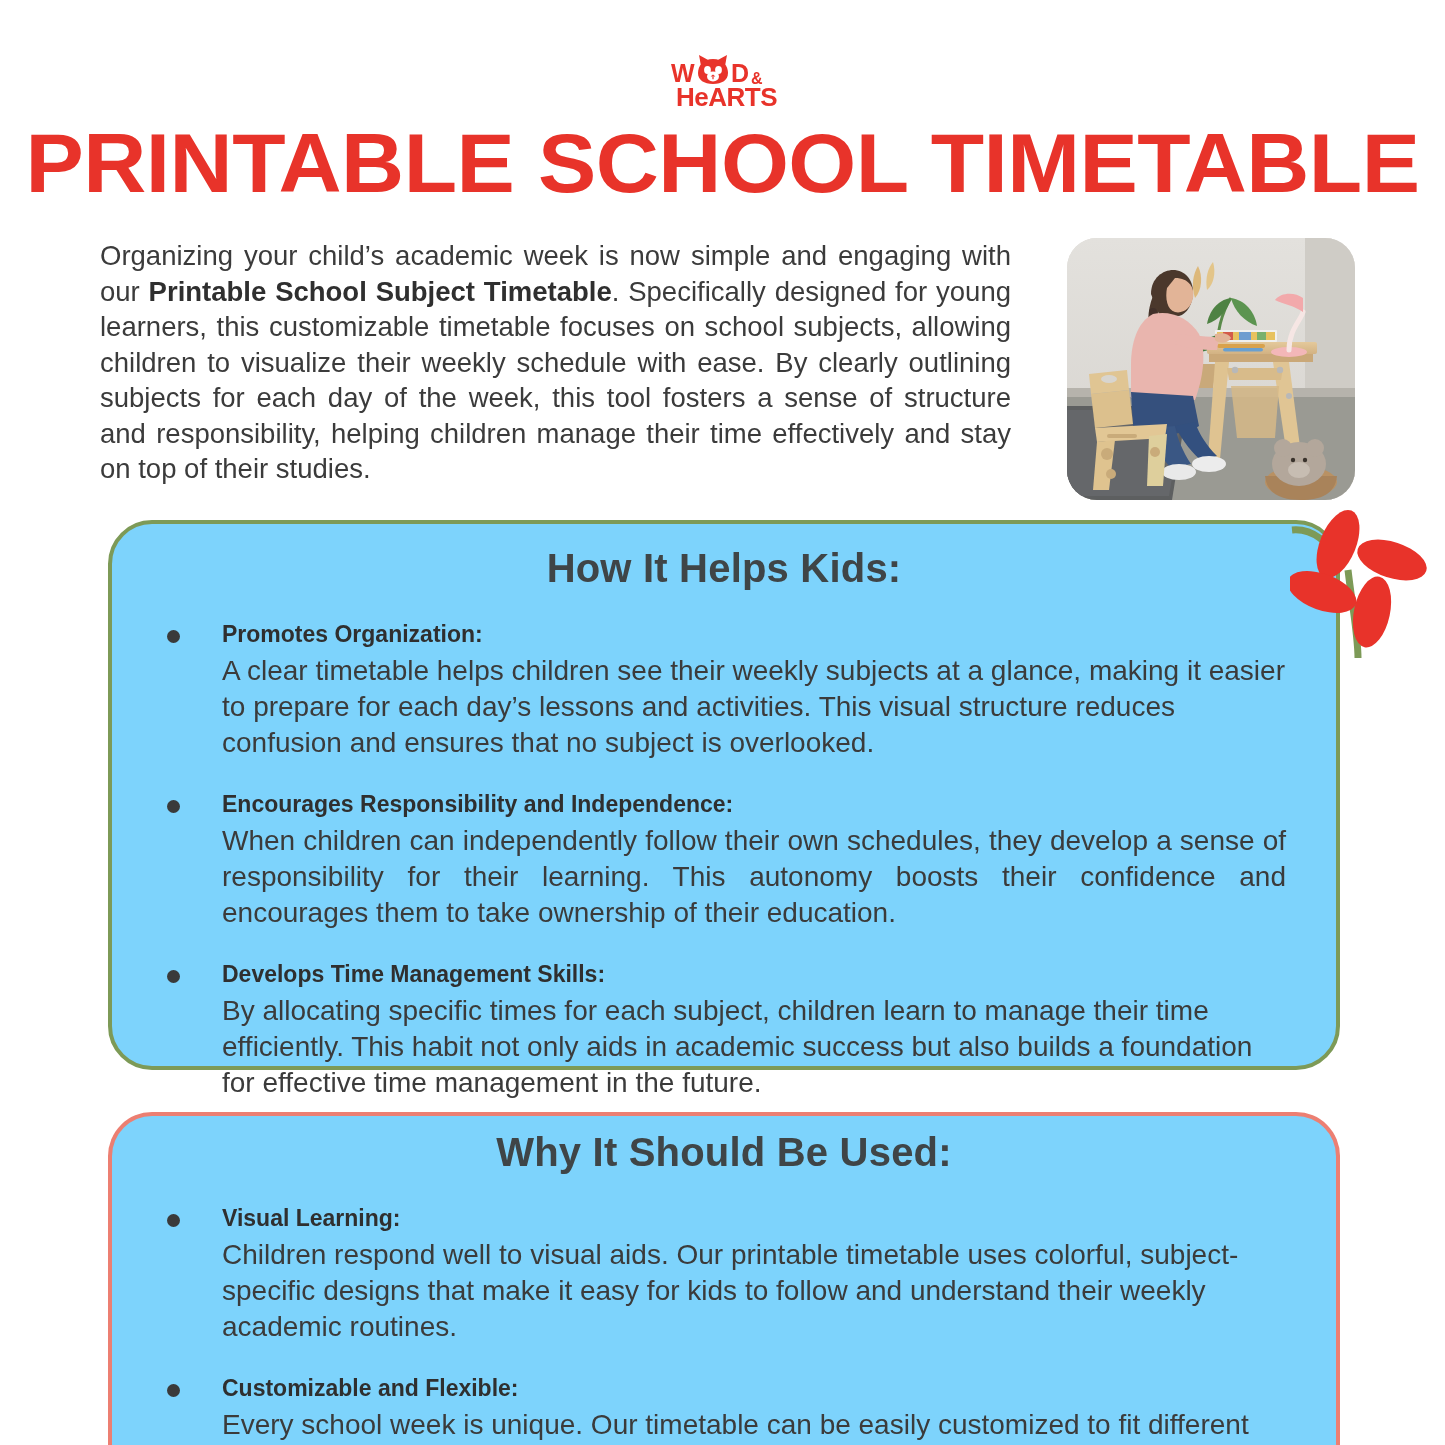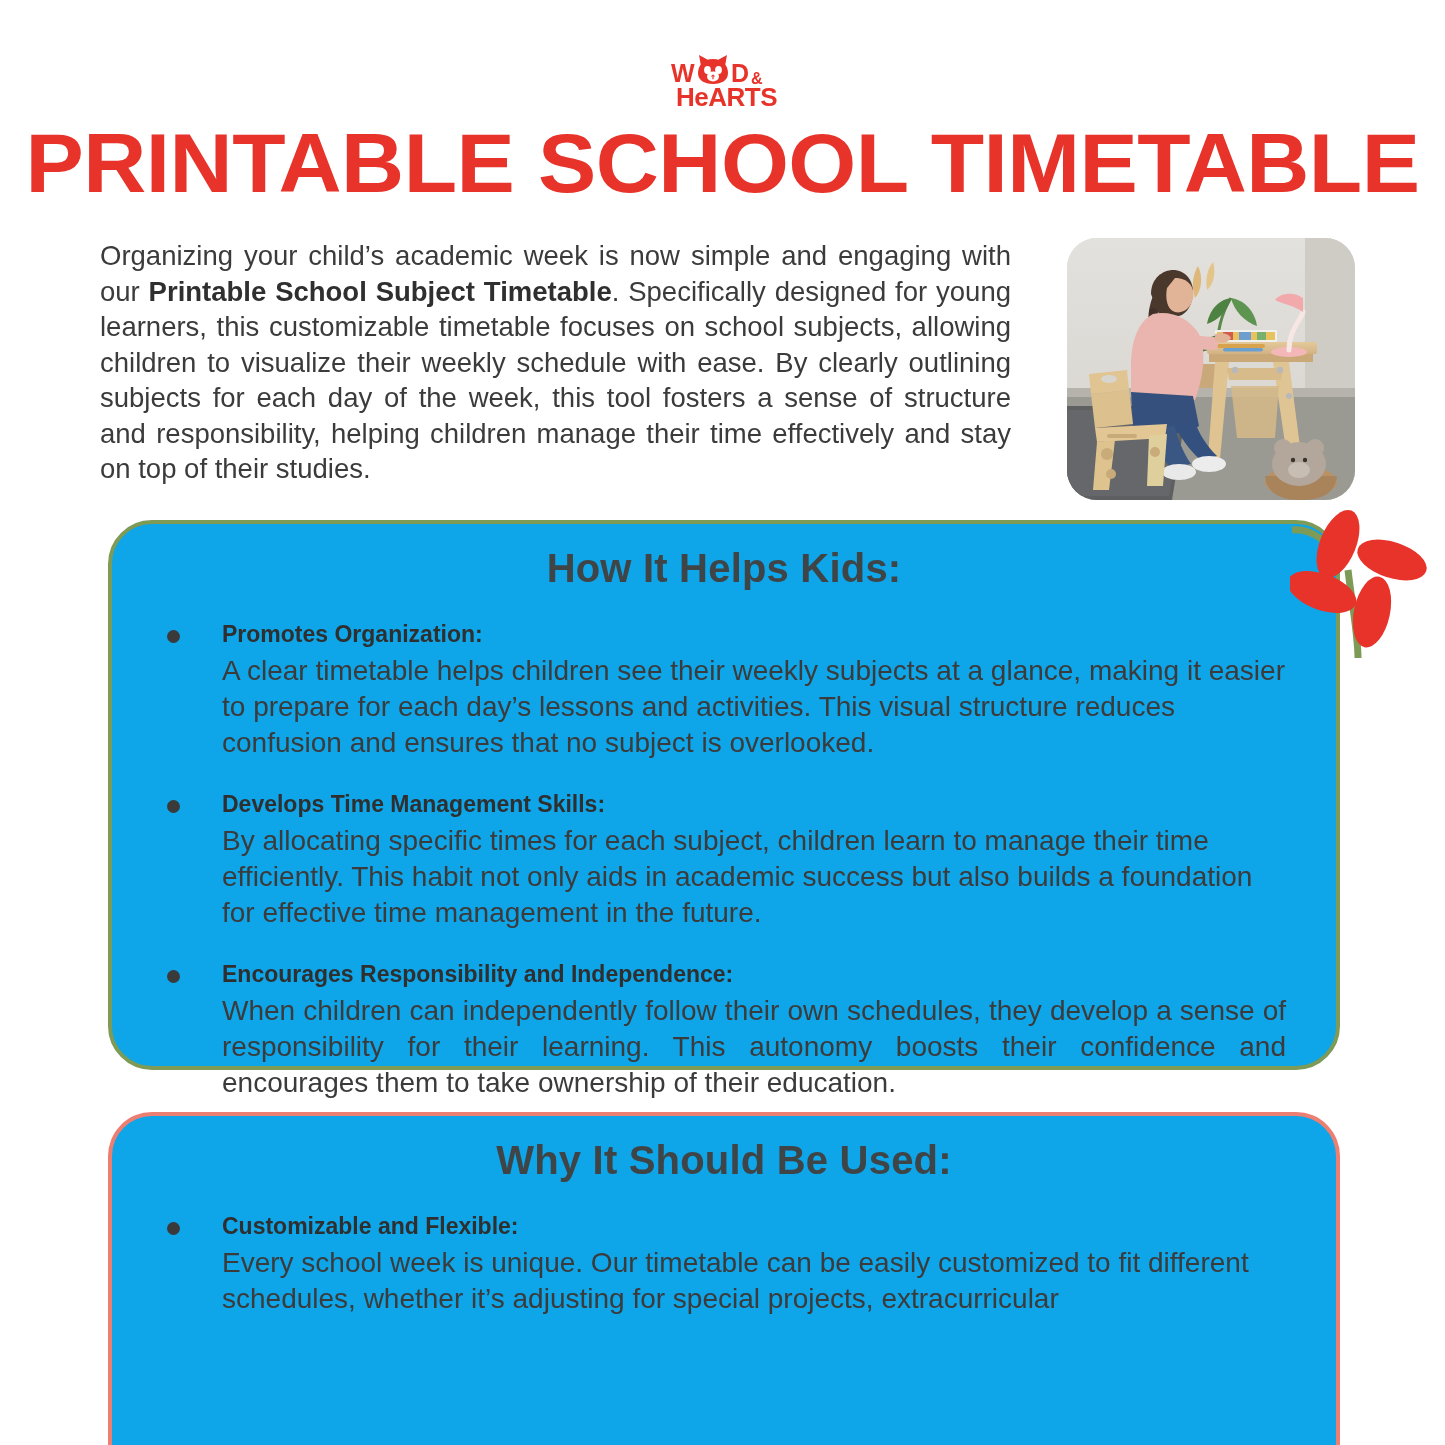--- a/index.html
+++ b/index.html
@@ -90,21 +90,21 @@
   }
   .photo svg { display: block; }
 
   
   .box {
     position: absolute;
     left: 108px;
     width: 1232px;
     box-sizing: border-box;
     border-radius: 44px;
-    background: #0ea5e9;
+    background: #7dd3fc;
   }
   .box-green {
     top: 520px;
     height: 550px;
     border: 4px solid #7d9a57;
   }
   .box-coral {
     top: 1112px;
     height: 420px;
     border: 4px solid #ec7f72;
@@ -112,21 +112,21 @@
   }
   .box-head {
     text-align: center;
     font-family: "Liberation Sans", sans-serif;
     font-weight: bold;
     font-size: 40px;
     color: #3f4547;
     letter-spacing: 0.2px;
   }
   .box-green .box-head { margin-top: 22px; }
-  .box-coral .box-head { margin-top: 22px; text-align: center; }
+  .box-coral .box-head { margin-top: 14px; text-align: center; }
 
   .bullets {
     margin: 26px 0 0 0;
     padding: 0;
     list-style: none;
   }
   .bullet {
     position: relative;
     padding-left: 110px;
     padding-right: 50px;
@@ -318,27 +318,27 @@
   <div class="box box-green">
     <div class="box-head">How It Helps Kids:</div>
     <ul class="bullets">
       <li class="bullet">
         <span class="dot"></span>
         <div class="bullet-title">Promotes Organization:</div>
         <div class="bullet-body">A clear timetable helps children see their weekly subjects at a glance, making it easier to prepare for each day’s lessons and activities. This visual structure reduces confusion and ensures that no subject is overlooked.</div>
       </li>
       <li class="bullet">
         <span class="dot"></span>
+        <div class="bullet-title">Encourages Responsibility and Independence:</div>
+        <div class="bullet-body justified">When children can independently follow their own schedules, they develop a sense of responsibility for their learning. This autonomy boosts their confidence and encourages them to take ownership of their education.</div>
+      </li>
+      <li class="bullet">
+        <span class="dot"></span>
         <div class="bullet-title">Develops Time Management Skills:</div>
         <div class="bullet-body">By allocating specific times for each subject, children learn to manage their time efficiently. This habit not only aids in academic success but also builds a foundation for effective time management in the future.</div>
-      </li>
-      <li class="bullet">
-        <span class="dot"></span>
-        <div class="bullet-title">Encourages Responsibility and Independence:</div>
-        <div class="bullet-body justified">When children can independently follow their own schedules, they develop a sense of responsibility for their learning. This autonomy boosts their confidence and encourages them to take ownership of their education.</div>
       </li>
     </ul>
   </div>
 
   <div class="flower">
     <svg width="155" height="150" viewBox="0 0 155 150" xmlns="http://www.w3.org/2000/svg">
       <path d="M2 22 C22 20 40 34 52 58" stroke="#7d9a57" stroke-width="7" fill="none"></path>
       <path d="M58 62 C62 96 68 128 68 150" stroke="#7d9a57" stroke-width="7" fill="none"></path>
       <g fill="#e8332a">
         <ellipse cx="48" cy="36" rx="18" ry="36" transform="rotate(22 48 36)"></ellipse>
@@ -347,19 +347,24 @@
         <ellipse cx="82" cy="104" rx="18" ry="36" transform="rotate(12 82 104)"></ellipse>
       </g>
     </svg>
   </div>
 
   <div class="box box-coral">
     <div class="box-head">Why It Should Be Used:</div>
     <ul class="bullets">
       <li class="bullet">
         <span class="dot"></span>
+        <div class="bullet-title">Visual Learning:</div>
+        <div class="bullet-body">Children respond well to visual aids. Our printable timetable uses colorful, subject-specific designs that make it easy for kids to follow and understand their weekly academic routines.</div>
+      </li>
+      <li class="bullet">
+        <span class="dot"></span>
         <div class="bullet-title">Customizable and Flexible:</div>
         <div class="bullet-body">Every school week is unique. Our timetable can be easily customized to fit different schedules, whether it’s adjusting for special projects, extracurricular</div>
       </li>
     </ul>
   </div>
 
 </div>
 
 </body></html>

